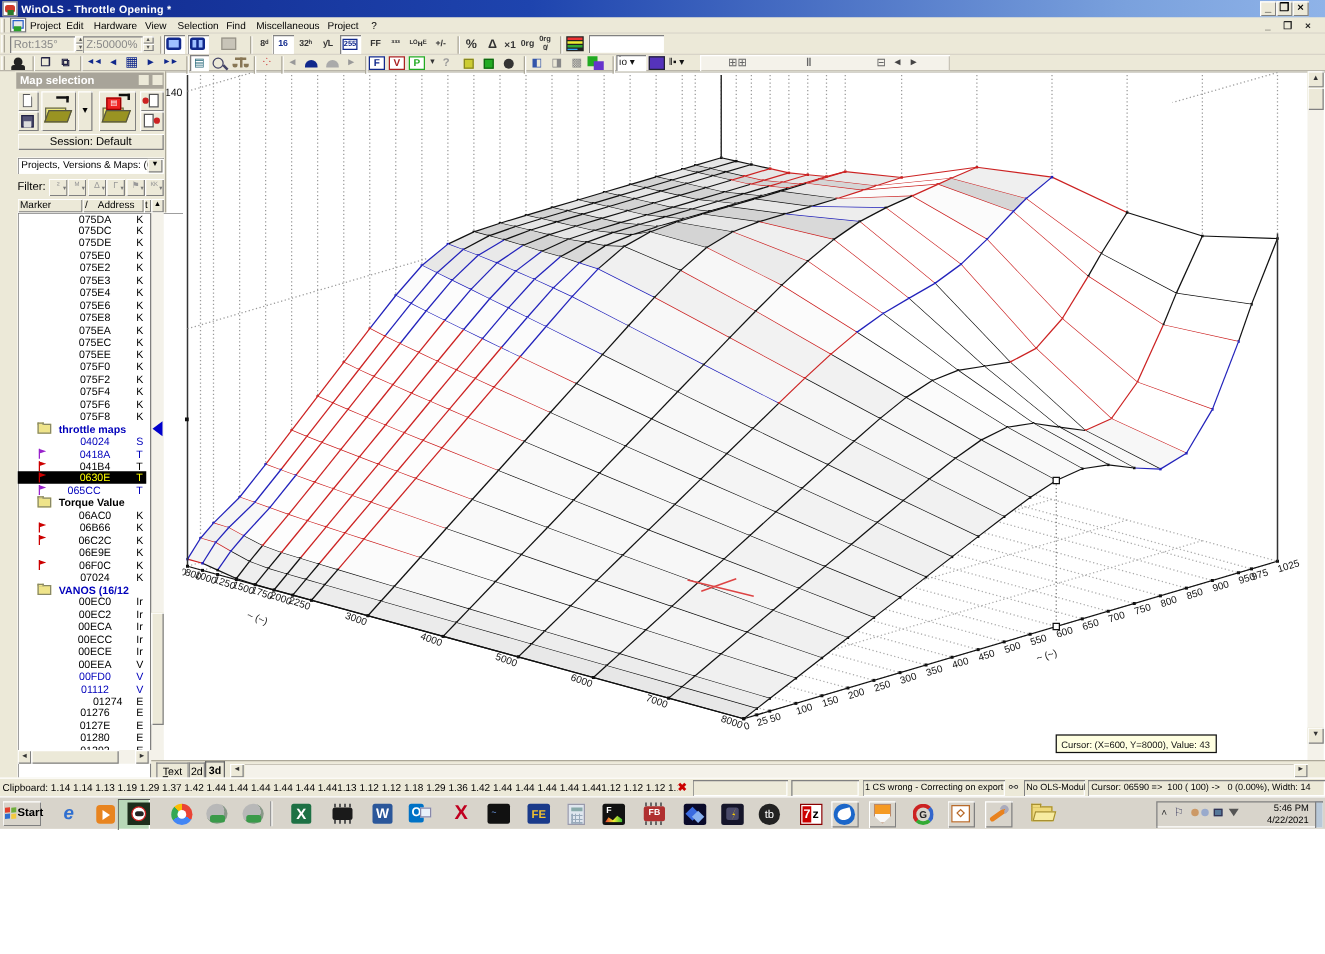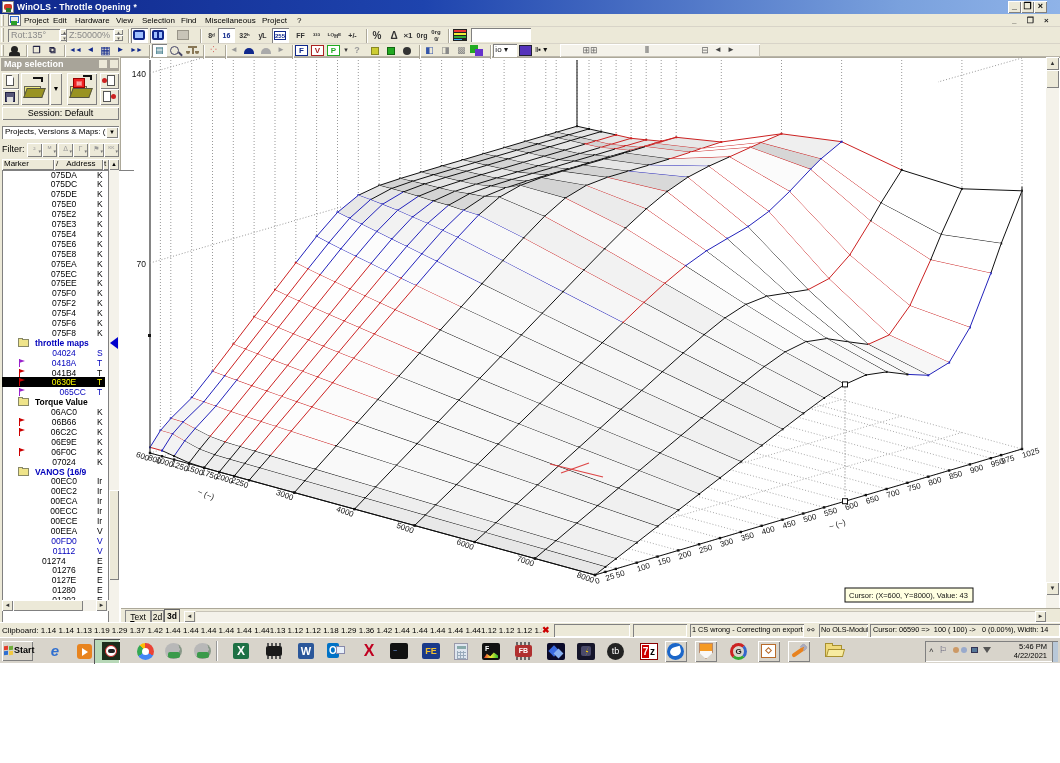--- a/index.html
+++ b/index.html
@@ -1497,21 +1497,21 @@
     <span class="abs sunkenw" style="left:493px;top:0px;width:24px;height:13px;font-size:8px;line-height:12px;color:#111;text-align:left;padding-left:2px;">ı̇o ▾</span>
     <span class="abs" style="left:519px;top:1px;width:13px;height:11px;background:#5533bb;border:1px solid #223;"></span>
     <span class="abs" style="left:535px;top:0px;width:22px;height:13px;font-size:8px;line-height:12px;color:#111;">‖▪ ▾</span>
     <span class="abs" style="left:560px;top:0px;width:200px;height:13px;background:#f4f2ea;box-shadow:inset 1px 1px 0 #fff, inset -1px -1px 0 #c8c4b8;"></span>
     <span class="abs" style="left:578px;top:0px;width:24px;height:13px;text-align:center;font-size:9px;line-height:12px;color:#666;letter-spacing:0;">⊞⊞</span>
     <span class="abs" style="left:638px;top:0px;width:18px;height:13px;text-align:center;font-size:9px;line-height:12px;color:#666;font-weight:bold;">‖</span>
     <span class="abs" style="left:696px;top:0px;width:18px;height:13px;text-align:center;font-size:9px;line-height:12px;color:#666;">⊟</span>
     <span class="abs" style="left:712px;top:0px;width:12px;height:13px;text-align:center;font-size:8px;line-height:12px;color:#444;">◄</span>
     <span class="abs" style="left:725px;top:0px;width:12px;height:13px;text-align:center;font-size:8px;line-height:12px;color:#444;">►</span>
   </div>
-<div class="abs" style="left:0;top:57px;width:121px;height:568px;background:#ece9d8;border-right:1px solid #aca899;">
+<div class="abs" style="left:12px;top:57px;width:121px;height:568px;background:#ece9d8;border-right:1px solid #aca899;">
     <div class="abs" style="left:1px;top:1px;width:118px;height:13px;background:#a8a499;color:#fff;font-size:9px;font-weight:bold;line-height:13px;padding-left:3px;">Map selection</div>
     <div class="abs" style="left:99px;top:3px;width:8px;height:8px;background:#ece9d8;"></div>
     <div class="abs" style="left:110px;top:3px;width:8px;height:8px;background:#ece9d8;"></div>
     <div class="abs raised" style="left:2px;top:16px;width:17px;height:16px;">
       <span class="abs" style="left:4px;top:2px;width:8px;height:11px;background:#fff;border:1px solid #555;clip-path:polygon(0 0,70% 0,100% 30%,100% 100%,0 100%);"></span>
     </div>
     <div class="abs raised" style="left:2px;top:32px;width:17px;height:16px;">
       <span class="abs" style="left:3px;top:3px;width:10px;height:10px;background:#557;border:1px solid #224;"></span>
       <span class="abs" style="left:5px;top:8px;width:6px;height:5px;background:#ddd;"></span>
     </div>
@@ -1607,21 +1607,21 @@
       <div class="abs" style="left:17px;top:208px;width:8px;height:8px;">
         <span class="abs" style="left:0;top:0;width:6px;height:4px;background:#cc0000;clip-path:polygon(0 0,100% 50%,0 100%);"></span>
         <span class="abs" style="left:0;top:0;width:1px;height:8px;background:#cc0000;"></span>
       </div>
       <div class="abs" style="left:40px;top:207px;width:44px;font-size:8.5px;color:#ffff00;text-align:center;">0630E</div>
       <div class="abs" style="left:95px;top:207px;font-size:8.5px;color:#ffff00;">T</div>
       <div class="abs" style="left:17px;top:218px;width:8px;height:8px;">
         <span class="abs" style="left:0;top:0;width:6px;height:4px;background:#9922cc;clip-path:polygon(0 0,100% 50%,0 100%);"></span>
         <span class="abs" style="left:0;top:0;width:1px;height:8px;background:#9922cc;"></span>
       </div>
-      <div class="abs" style="left:40px;top:217px;width:44px;font-size:8.5px;color:#0000bb;text-align:right;">065CC</div>
+      <div class="abs" style="left:40px;top:217px;width:44px;font-size:8.5px;color:#0000bb;text-align:left;">065CC</div>
       <div class="abs" style="left:95px;top:217px;font-size:8.5px;color:#0000bb;">T</div>
       <div class="abs" style="left:16px;top:228px;width:11px;height:8px;background:#efe48a;border:1px solid #886;"></div>
       <div class="abs" style="left:16px;top:227px;width:5px;height:2px;background:#efe48a;border:1px solid #886;border-bottom:none;"></div>
       <div class="abs" style="left:33px;top:227px;font-size:8.5px;font-weight:bold;color:#000;white-space:nowrap;">Torque Value</div>
       <div class="abs" style="left:40px;top:237px;width:44px;font-size:8.5px;color:#000;text-align:center;">06AC0</div>
       <div class="abs" style="left:95px;top:237px;font-size:8.5px;color:#000;">K</div>
       <div class="abs" style="left:17px;top:248px;width:8px;height:8px;">
         <span class="abs" style="left:0;top:0;width:6px;height:4px;background:#cc0000;clip-path:polygon(0 0,100% 50%,0 100%);"></span>
         <span class="abs" style="left:0;top:0;width:1px;height:8px;background:#cc0000;"></span>
       </div>
@@ -1638,38 +1638,38 @@
       <div class="abs" style="left:17px;top:278px;width:8px;height:8px;">
         <span class="abs" style="left:0;top:0;width:6px;height:4px;background:#cc0000;clip-path:polygon(0 0,100% 50%,0 100%);"></span>
         <span class="abs" style="left:0;top:0;width:1px;height:8px;background:#cc0000;"></span>
       </div>
       <div class="abs" style="left:40px;top:277px;width:44px;font-size:8.5px;color:#000;text-align:center;">06F0C</div>
       <div class="abs" style="left:95px;top:277px;font-size:8.5px;color:#000;">K</div>
       <div class="abs" style="left:40px;top:287px;width:44px;font-size:8.5px;color:#000;text-align:center;">07024</div>
       <div class="abs" style="left:95px;top:287px;font-size:8.5px;color:#000;">K</div>
       <div class="abs" style="left:16px;top:298px;width:11px;height:8px;background:#efe48a;border:1px solid #886;"></div>
       <div class="abs" style="left:16px;top:297px;width:5px;height:2px;background:#efe48a;border:1px solid #886;border-bottom:none;"></div>
-      <div class="abs" style="left:33px;top:297px;font-size:8.5px;font-weight:bold;color:#0000bb;white-space:nowrap;">VANOS (16/9</div>
+      <div class="abs" style="left:33px;top:297px;font-size:8.5px;font-weight:bold;color:#0000bb;white-space:nowrap;">VANOS (16/12</div>
       <div class="abs" style="left:40px;top:306px;width:44px;font-size:8.5px;color:#000;text-align:center;">00EC0</div>
       <div class="abs" style="left:95px;top:306px;font-size:8.5px;color:#000;">Ir</div>
       <div class="abs" style="left:40px;top:316px;width:44px;font-size:8.5px;color:#000;text-align:center;">00EC2</div>
       <div class="abs" style="left:95px;top:316px;font-size:8.5px;color:#000;">Ir</div>
       <div class="abs" style="left:40px;top:326px;width:44px;font-size:8.5px;color:#000;text-align:center;">00ECA</div>
       <div class="abs" style="left:95px;top:326px;font-size:8.5px;color:#000;">Ir</div>
       <div class="abs" style="left:40px;top:336px;width:44px;font-size:8.5px;color:#000;text-align:center;">00ECC</div>
       <div class="abs" style="left:95px;top:336px;font-size:8.5px;color:#000;">Ir</div>
       <div class="abs" style="left:40px;top:346px;width:44px;font-size:8.5px;color:#000;text-align:center;">00ECE</div>
       <div class="abs" style="left:95px;top:346px;font-size:8.5px;color:#000;">Ir</div>
       <div class="abs" style="left:40px;top:356px;width:44px;font-size:8.5px;color:#000;text-align:center;">00EEA</div>
       <div class="abs" style="left:95px;top:356px;font-size:8.5px;color:#000;">V</div>
       <div class="abs" style="left:40px;top:366px;width:44px;font-size:8.5px;color:#0000bb;text-align:center;">00FD0</div>
       <div class="abs" style="left:95px;top:366px;font-size:8.5px;color:#0000bb;">V</div>
       <div class="abs" style="left:40px;top:376px;width:44px;font-size:8.5px;color:#0000bb;text-align:center;">01112</div>
       <div class="abs" style="left:95px;top:376px;font-size:8.5px;color:#0000bb;">V</div>
-      <div class="abs" style="left:40px;top:386px;width:44px;font-size:8.5px;color:#000;text-align:left;">01274</div>
+      <div class="abs" style="left:40px;top:386px;width:44px;font-size:8.5px;color:#000;text-align:right;">01274</div>
       <div class="abs" style="left:95px;top:386px;font-size:8.5px;color:#000;">E</div>
       <div class="abs" style="left:40px;top:395px;width:44px;font-size:8.5px;color:#000;text-align:center;">01276</div>
       <div class="abs" style="left:95px;top:395px;font-size:8.5px;color:#000;">E</div>
       <div class="abs" style="left:40px;top:405px;width:44px;font-size:8.5px;color:#000;text-align:center;">0127E</div>
       <div class="abs" style="left:95px;top:405px;font-size:8.5px;color:#000;">E</div>
       <div class="abs" style="left:40px;top:415px;width:44px;font-size:8.5px;color:#000;text-align:center;">01280</div>
       <div class="abs" style="left:95px;top:415px;font-size:8.5px;color:#000;">E</div>
       <div class="abs" style="left:40px;top:425px;width:44px;font-size:8.5px;color:#000;text-align:center;">01292</div>
       <div class="abs" style="left:95px;top:425px;font-size:8.5px;color:#000;">E</div>
     </div>

